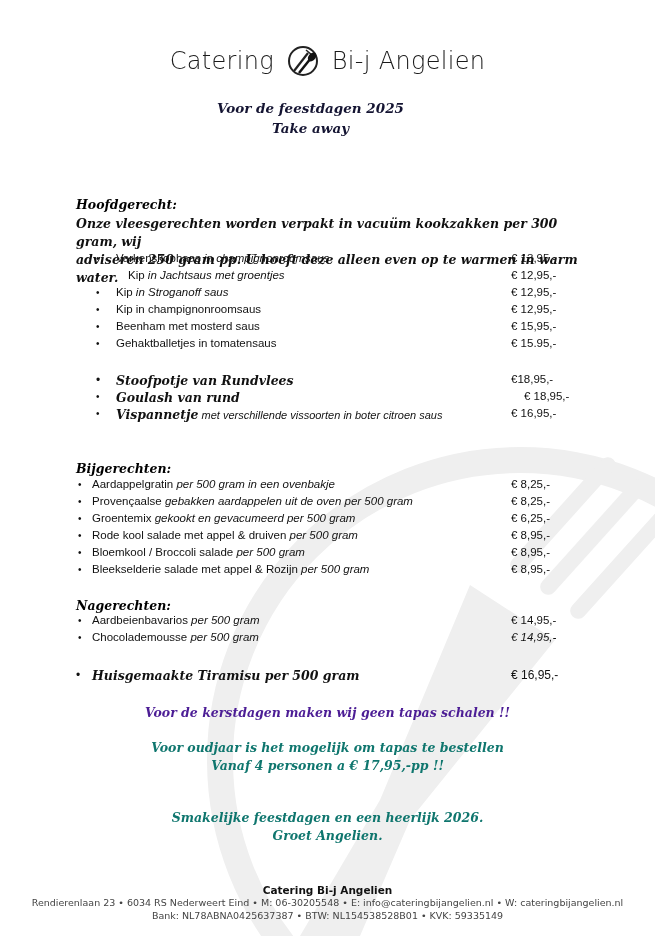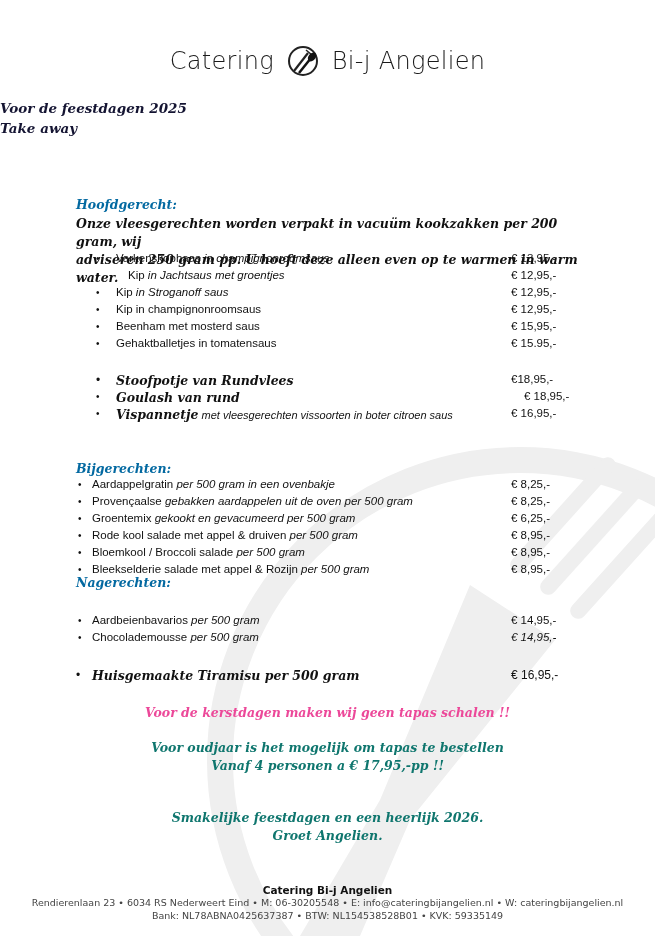--- a/index.html
+++ b/index.html
@@ -3,32 +3,32 @@
 <meta charset="utf-8">
 <style>
   html, body { margin: 0; padding: 0; background: #ffffff; }
   body { width: 655px; height: 936px; position: relative; overflow: hidden; font-family: "DejaVu Sans", sans-serif; color: #111; }
   .watermark { position: absolute; left: 0; top: 0; width: 655px; height: 936px; pointer-events: none; z-index: 0; }
   .page { position: relative; z-index: 1; }
   .logo { position: absolute; top: 44px; left: 0; width: 655px; text-align: center; font-family: "DejaVu Sans", sans-serif; font-size: 24px; color: #1a1a1a; letter-spacing: 0.3px; font-weight: 300; }
   .logo span { vertical-align: middle; }
   .logo .logo-icon { display: inline-block; width: 34px; height: 34px; vertical-align: middle; margin: 0 4px; }
   .script { font-family: "DejaVu Serif", serif; font-style: italic; font-weight: bold; }
-  .title { position: absolute; left: 0; width: 621px; text-align: left; font-size: 13.5px; color: #141432; }
+  .title { position: absolute; left: 0; width: 621px; text-align: center; font-size: 13.5px; color: #141432; }
   .body-font { font-family: "Liberation Sans", sans-serif; font-size: 11.5px; }
-  .section-head { position: absolute; left: 76px; font-size: 12.5px; color: #0369a1; }
+  .section-head { position: absolute; left: 76px; font-size: 12.5px; color: #000000; }
   .intro { position: absolute; left: 76px; width: 520px; font-size: 12.5px; line-height: 18px; color: #111; }
   .row { position: absolute; left: 0; width: 655px; height: 17px; }
   .row .bullet { position: absolute; font-size: 10px; top: 1px; }
   .row .name { position: absolute; white-space: nowrap; }
   .row .price { position: absolute; white-space: nowrap; }
   .it { font-style: italic; }
   .big-script { font-family: "DejaVu Serif", serif; font-style: italic; font-weight: bold; font-size: 12.5px; }
   .center-msg { position: absolute; left: 0; width: 655px; text-align: center; font-size: 12.5px; line-height: 18px; color: #0f766e; }
-  .red { color: #ec4899; }
+  .red { color: #4c1d95; }
   .footer { position: absolute; left: 0; width: 655px; text-align: center; font-family: "DejaVu Sans", sans-serif; color: #333; }
   .footer .fname { font-weight: bold; font-size: 10.5px; color: #111; }
   .footer .fline { font-size: 9.5px; color: #444; line-height: 13px; }
 </style>
 </head>
 <body>
 
 <svg class="watermark" viewBox="0 0 655 936">
   <circle cx="520" cy="760" r="300" fill="none" stroke="#efefef" stroke-width="26"></circle>
   <g fill="#efefef">
@@ -50,21 +50,21 @@
       <ellipse cx="26" cy="13" rx="3.5" ry="5" fill="#111" transform="rotate(40 26 13)"></ellipse>
     </svg>
     <span>Bi-j Angelien</span>
   </div>
 
   <div class="title script" style="top:100px;">Voor de feestdagen 2025</div>
   <div class="title script" style="top:120px;">Take away</div>
 
   <div class="section-head script" style="top:197px;">Hoofdgerecht:</div>
   <div class="intro script" style="top:215px;">
-    <div>Onze vleesgerechten worden verpakt in vacuüm kookzakken per 200 gram, wij</div>
+    <div>Onze vleesgerechten worden verpakt in vacuüm kookzakken per 300 gram, wij</div>
     <div>adviseren 250 gram pp. U hoeft deze alleen even op te warmen in warm water.</div>
   </div>
 
   <div class="row body-font" style="top:252px;">
     <span class="bullet" style="left:96px;">•</span>
     <span class="name" style="left:116px;"><span>Varkenskophaas</span><span class="it"> in champignonroomsaus</span></span>
     <span class="price" style="left:511px;">€ 13,95,-</span>
   </div>
   <div class="row body-font" style="top:269px;">
     <span class="bullet" style="left:96px;">•</span>
@@ -97,21 +97,21 @@
     <span class="name" style="left:116px;"><span class="big-script">Stoofpotje van Rundvlees</span><span class="it"></span></span>
     <span class="price" style="left:511px;">€18,95,-</span>
   </div>
   <div class="row body-font" style="top:390px;">
     <span class="bullet" style="left:96px;">•</span>
     <span class="name" style="left:116px;"><span class="big-script">Goulash van rund</span><span class="it"></span></span>
     <span class="price" style="left:524px;">€ 18,95,-</span>
   </div>
   <div class="row body-font" style="top:407px;">
     <span class="bullet" style="left:96px;">•</span>
-    <span class="name" style="left:116px;"><span class="big-script">Vispannetje</span><span class="it" style="font-size:11px;"> met vleesgerechten vissoorten in boter citroen saus</span></span>
+    <span class="name" style="left:116px;"><span class="big-script">Vispannetje</span><span class="it" style="font-size:11px;"> met verschillende vissoorten in boter citroen saus</span></span>
     <span class="price" style="left:511px;">€ 16,95,-</span>
   </div>
 
   <div class="section-head script" style="top:461px;">Bijgerechten:</div>
 
   <div class="row body-font" style="top:478px;">
     <span class="bullet" style="left:78px;">•</span>
     <span class="name" style="left:92px;"><span>Aardappelgratin</span><span class="it"> per 500 gram in een ovenbakje</span></span>
     <span class="price" style="left:511px;">€ 8,25,-</span>
   </div>
@@ -134,21 +134,21 @@
     <span class="bullet" style="left:78px;">•</span>
     <span class="name" style="left:92px;"><span>Bloemkool / Broccoli salade</span><span class="it"> per 500 gram</span></span>
     <span class="price" style="left:511px;">€ 8,95,-</span>
   </div>
   <div class="row body-font" style="top:563px;">
     <span class="bullet" style="left:78px;">•</span>
     <span class="name" style="left:92px;"><span>Bleekselderie salade met appel &amp; Rozijn</span><span class="it"> per 500 gram</span></span>
     <span class="price" style="left:511px;">€ 8,95,-</span>
   </div>
 
-  <div class="section-head script" style="top:575px;">Nagerechten:</div>
+  <div class="section-head script" style="top:598px;">Nagerechten:</div>
 
   <div class="row body-font" style="top:614px;">
     <span class="bullet" style="left:78px;">•</span>
     <span class="name" style="left:92px;"><span>Aardbeienbavarios</span><span class="it"> per 500 gram</span></span>
     <span class="price" style="left:511px;">€ 14,95,-</span>
   </div>
   <div class="row body-font" style="top:631px;">
     <span class="bullet" style="left:78px;">•</span>
     <span class="name" style="left:92px;"><span>Chocolademousse</span><span class="it"> per 500 gram</span></span>
     <span class="price it" style="left:511px;">€ 14,95,-</span>

